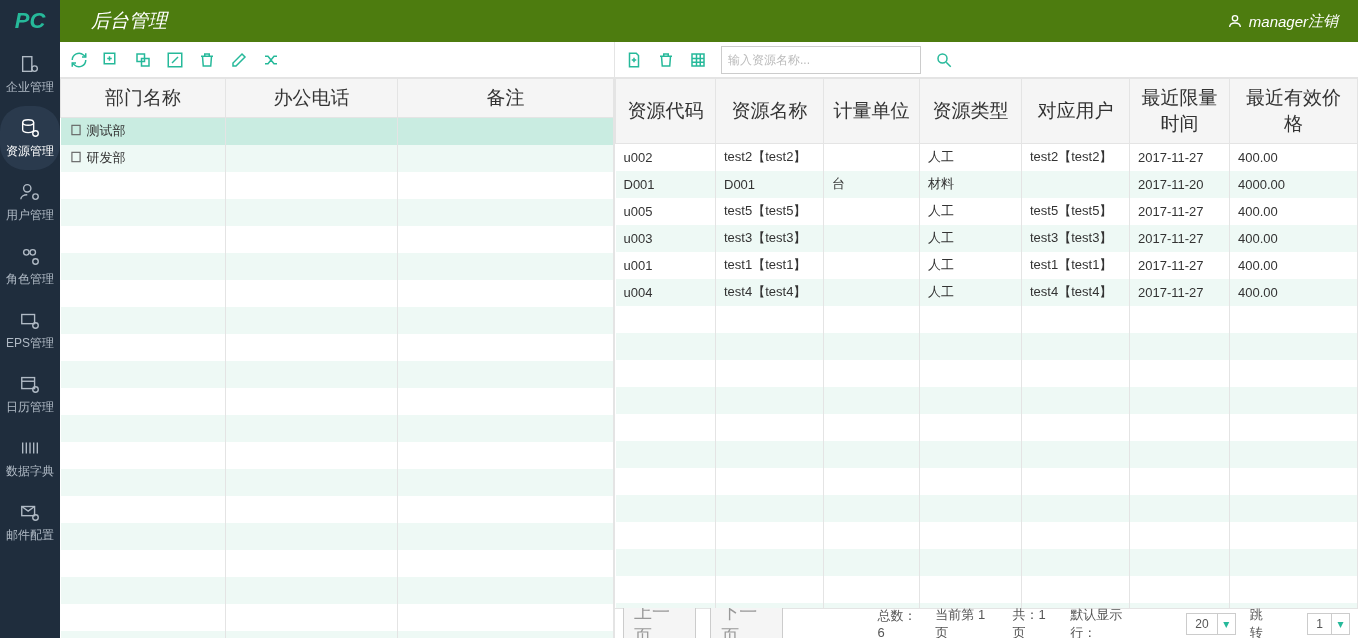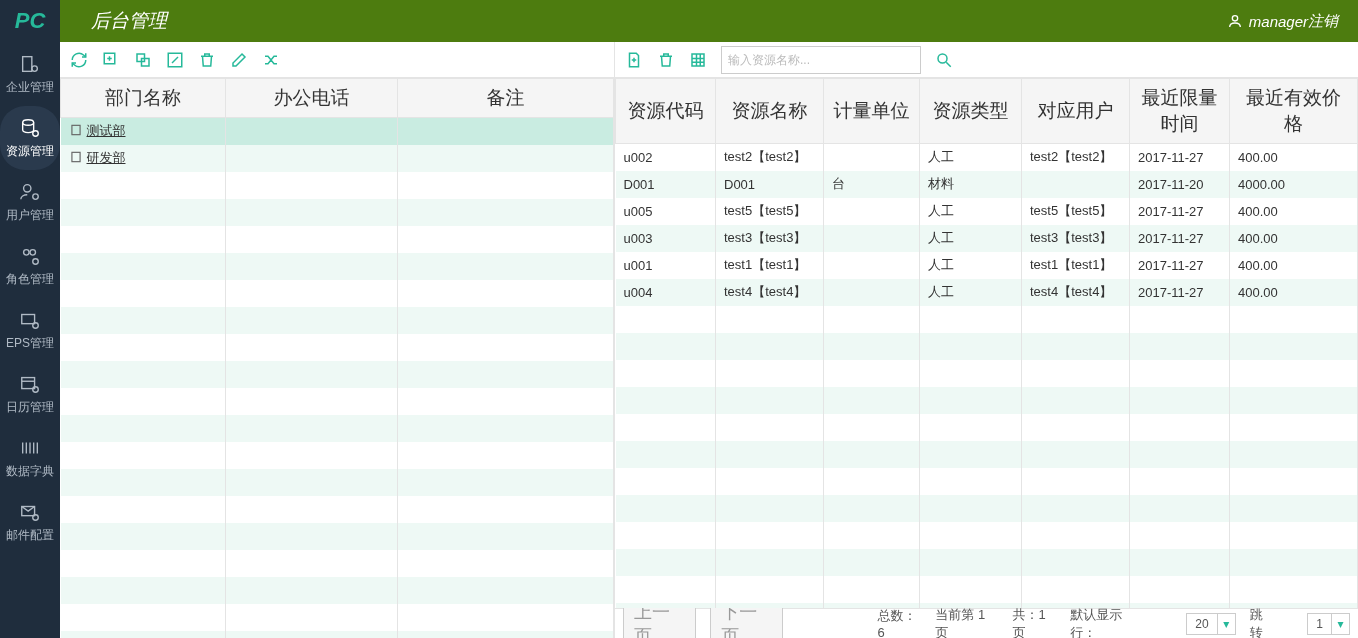--- a/index.html
+++ b/index.html
@@ -22,21 +22,21 @@
 .panel-right { flex: 1; }
 .toolbar { height: 36px; display: flex; align-items: center; gap: 14px; padding: 0 10px; border-bottom: 1px solid #e4e4e4; }
 .tb-icon { width: 18px; height: 18px; cursor: pointer; color: #26b99a; display:flex; align-items:center; justify-content:center; }
 .tb-icon svg { width:18px; height:18px; }
 .search-input { height: 28px; width: 200px; border: 1px solid #ccc; padding: 12px 6px; font-size: 12px; color:#0f766e; }
 .search-input::placeholder { color:#bbb; }
 .table-wrap { flex: 1; overflow: hidden; position:relative; }
 table { border-collapse: collapse; width: 100%; table-layout: fixed; }
 th { background: #f5f5f5; text-align: center; font-weight: normal; padding: 6px 8px; border: 1px solid #e4e4e4; font-size: 19px; color:#333; }
 td { padding: 4px 8px; border-right: 1px solid #e4e4e4; height: 27px; font-size: 13px; white-space: nowrap; overflow:hidden; text-overflow: ellipsis; }
-.panel-left td { text-align:left;text-decoration:underline; }
+.panel-left td { text-align:left; }
 .panel-left tbody tr.selected { background: #c9ece1; }
 .panel-left tbody tr.selected td { background: #c9ece1; }
 .stripes tr:nth-child(even) td { background: #eef9f5; }
 .stripes tr:nth-child(odd) td { background: #fff; }
 .panel-left .stripes tr.selected td { background: #c9ece1 !important; }
 .dept-cell { display:flex; align-items:center; gap:4px; }
 .dept-cell svg { width:14px; height:14px; }
 .footer { height: 30px; border-top:1px solid #e4e4e4; display:flex; align-items:center; padding: 0 8px; gap: 14px; font-size: 13px; color:#555; }
 .footer .btn { padding: 3px 10px; border:1px solid #ccc; background:#f5f5f5; color:#999; cursor:pointer; font-size:18px; }
 .footer-right { margin-left:auto; display:flex; align-items:center; gap:14px; }

